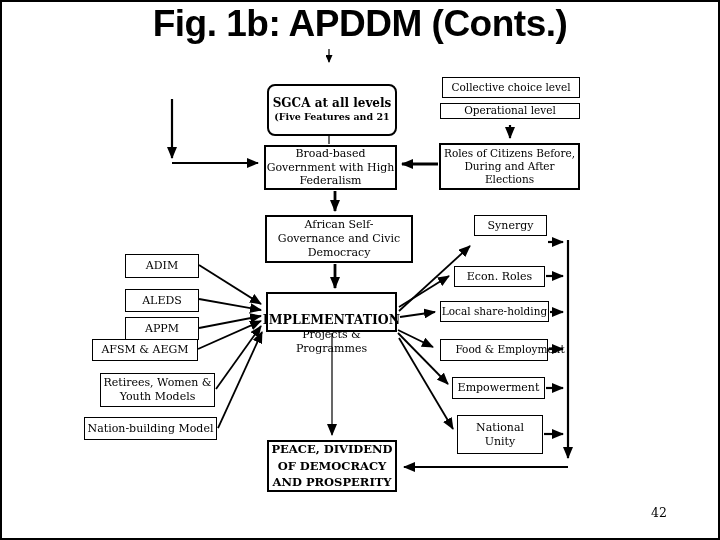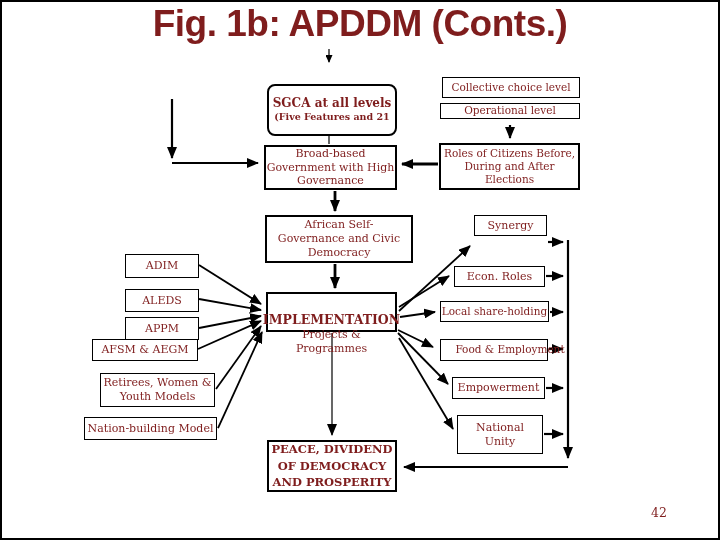--- a/index.html
+++ b/index.html
@@ -1,19 +1,19 @@
 <!DOCTYPE html>
 <html><head>
 <meta charset="utf-8">
 <style>
   html,body{margin:0;padding:0;background:#fff;}
   .slide{
     position:relative;width:720px;height:540px;background:#ffffff;
     border:2px solid #000;box-sizing:border-box;overflow:hidden;
-    font-family:"DejaVu Serif", serif;color:#7f1d1d;
+    font-family:"DejaVu Serif", serif;color:#000000;
   }
   .slide-title{
     position:absolute;left:0;top:1px;width:100%;text-align:center;
     font-family:"Liberation Sans", sans-serif;font-weight:bold;
     font-size:37px;letter-spacing:-0.5px;white-space:nowrap;
   }
   .arrows{position:absolute;left:0;top:0;width:720px;height:540px;pointer-events:none;z-index:1;}
   .box{
     position:absolute;z-index:2;background:#fff;border:1.5px solid #000;
     box-sizing:border-box;display:flex;flex-direction:column;align-items:center;
@@ -112,21 +112,21 @@
     <span>Collective choice level</span>
   </div>
 
   <div class="box nowrap" id="b-operational">
     <span>Operational level</span>
   </div>
 
   <div class="box" id="b-broad">
     <span class="ln">Broad-based</span>
     <span class="ln">Government with High</span>
-    <span class="ln">Governance</span>
+    <span class="ln">Federalism</span>
   </div>
 
   <div class="box" id="b-roles">
     <span class="ln">Roles of Citizens Before,</span>
     <span class="ln">During and After</span>
     <span class="ln">Elections</span>
   </div>
 
   <div class="box" id="b-african">
     <span class="ln">African Self-</span>

